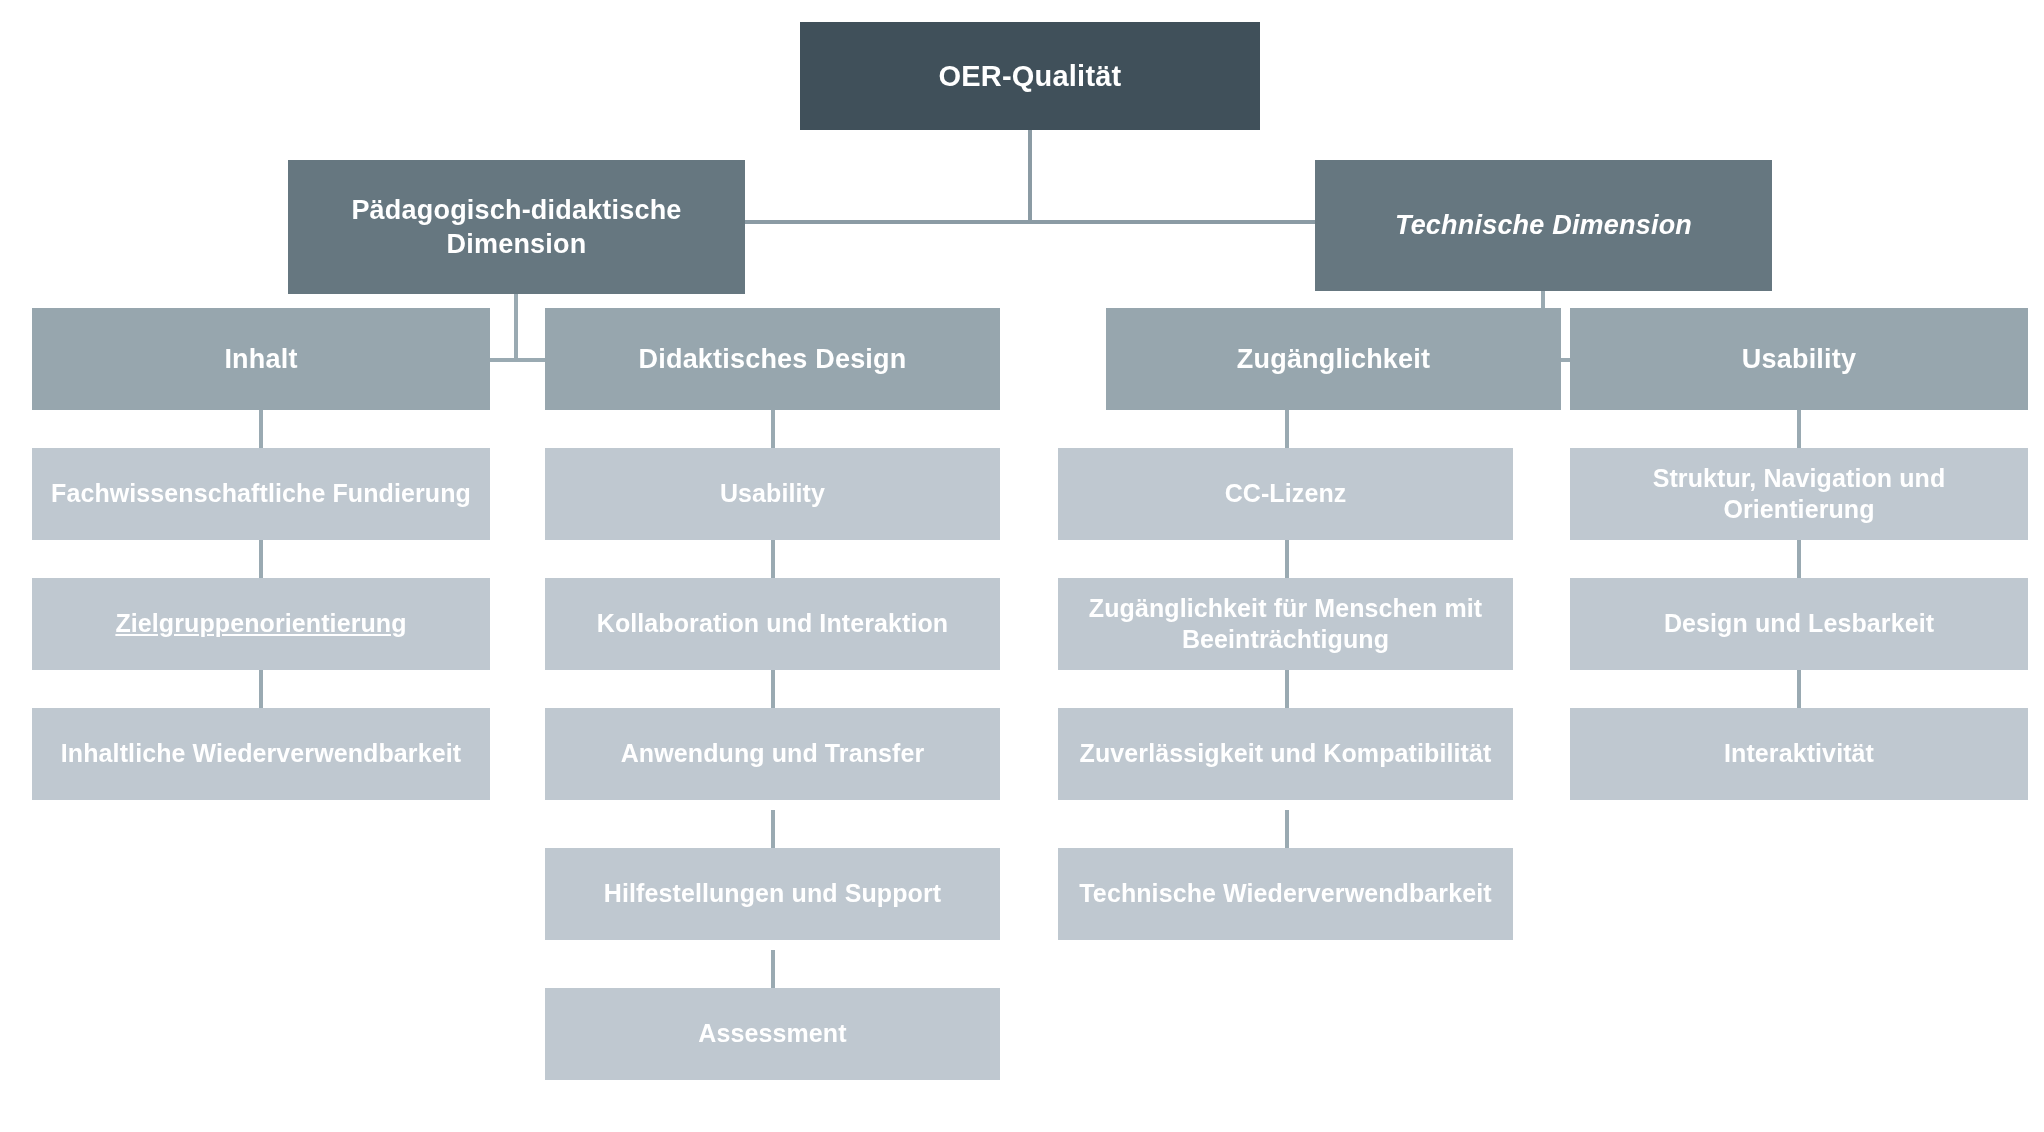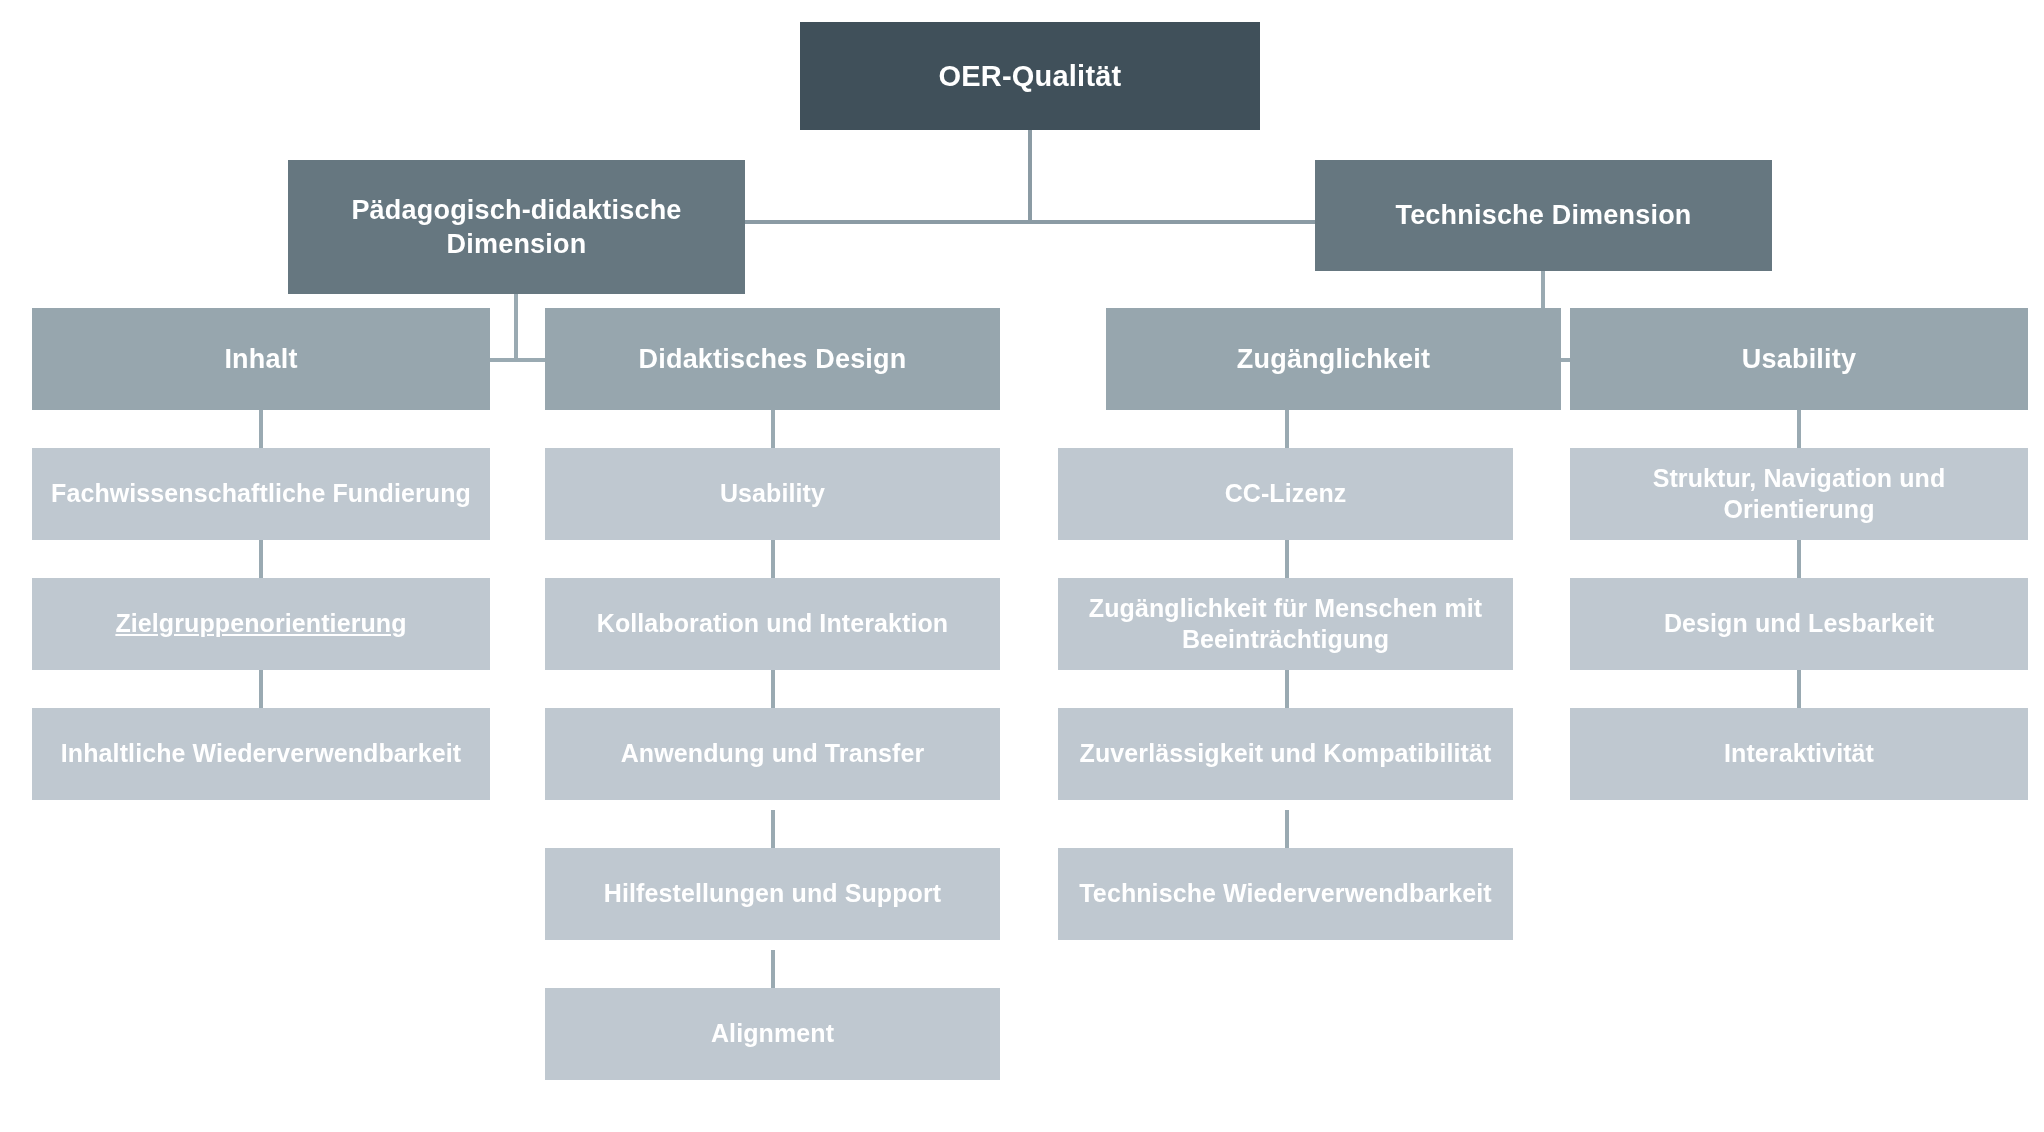--- a/index.html
+++ b/index.html
@@ -91,36 +91,36 @@
   <div class="conn v" style="left:1285px; top:810px; height:38px;"></div>
 
   <div class="conn v" style="left:1797px; top:410px; height:38px;"></div>
   <div class="conn v" style="left:1797px; top:540px; height:38px;"></div>
   <div class="conn v" style="left:1797px; top:670px; height:38px;"></div>
 
   <div class="node lvl-root" style="left:800px; top:22px; width:460px; height:108px;">OER-Qualität</div>
 
   <div class="node lvl-dim" style="left:288px; top:160px; width:457px; height:134px;">Pädagogisch-didaktische Dimension</div>
 
-  <div class="node lvl-dim" style="left:1315px; top:160px; width:457px; height:111px;">Technische Dimension</div>
+  <div class="node lvl-dim" style="left:1315px; top:160px; width:457px; height:131px;font-style:italic;">Technische Dimension</div>
 
   <div class="node lvl-cat" style="left:32px; top:308px; width:458px; height:102px;">Inhalt</div>
   <div class="node lvl-cat" style="left:545px; top:308px; width:455px; height:102px;">Didaktisches Design</div>
   <div class="node lvl-cat" style="left:1106px; top:308px; width:455px; height:102px;">Zugänglichkeit</div>
   <div class="node lvl-cat" style="left:1570px; top:308px; width:458px; height:102px;">Usability</div>
 
   <div class="node lvl-leaf" style="left:32px; top:448px; width:458px; height:92px;">Fachwissenschaftliche Fundierung</div>
   <div class="node lvl-leaf" style="left:32px; top:578px; width:458px; height:92px;text-decoration:underline;">Zielgruppenorientierung</div>
   <div class="node lvl-leaf" style="left:32px; top:708px; width:458px; height:92px;">Inhaltliche Wiederverwendbarkeit</div>
 
   <div class="node lvl-leaf" style="left:545px; top:448px; width:455px; height:92px;">Usability</div>
   <div class="node lvl-leaf" style="left:545px; top:578px; width:455px; height:92px;">Kollaboration und Interaktion</div>
   <div class="node lvl-leaf" style="left:545px; top:708px; width:455px; height:92px;">Anwendung und Transfer</div>
   <div class="node lvl-leaf" style="left:545px; top:848px; width:455px; height:92px;">Hilfestellungen und Support</div>
-  <div class="node lvl-leaf" style="left:545px; top:988px; width:455px; height:92px;">Alignment</div>
+  <div class="node lvl-leaf" style="left:545px; top:988px; width:455px; height:92px;">Assessment</div>
 
   <div class="node lvl-leaf" style="left:1058px; top:448px; width:455px; height:92px;">CC-Lizenz</div>
   <div class="node lvl-leaf" style="left:1058px; top:578px; width:455px; height:92px;">Zugänglichkeit für Menschen mit Beeinträchtigung</div>
   <div class="node lvl-leaf" style="left:1058px; top:708px; width:455px; height:92px;">Zuverlässigkeit und Kompatibilität</div>
   <div class="node lvl-leaf" style="left:1058px; top:848px; width:455px; height:92px;">Technische Wiederverwendbarkeit</div>
 
   <div class="node lvl-leaf" style="left:1570px; top:448px; width:458px; height:92px;">Struktur, Navigation und Orientierung</div>
   <div class="node lvl-leaf" style="left:1570px; top:578px; width:458px; height:92px;">Design und Lesbarkeit</div>
   <div class="node lvl-leaf" style="left:1570px; top:708px; width:458px; height:92px;">Interaktivität</div>
 

